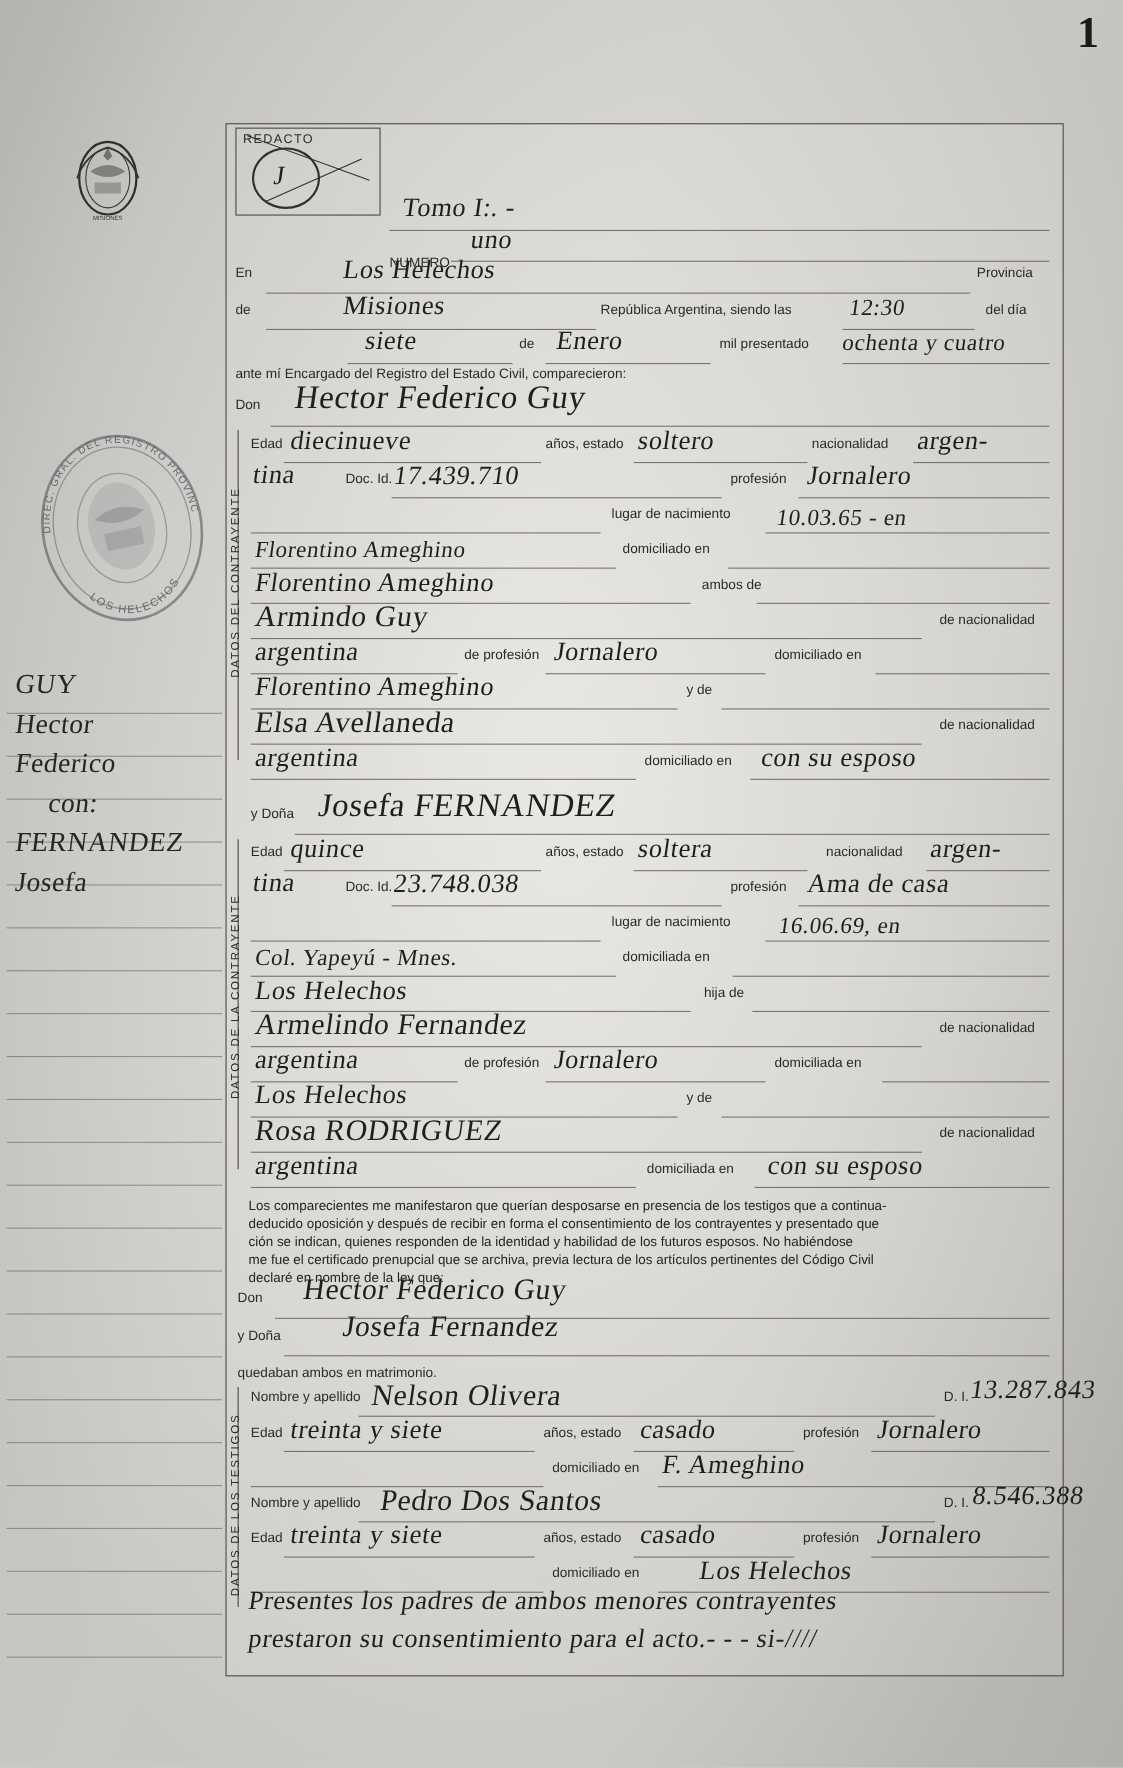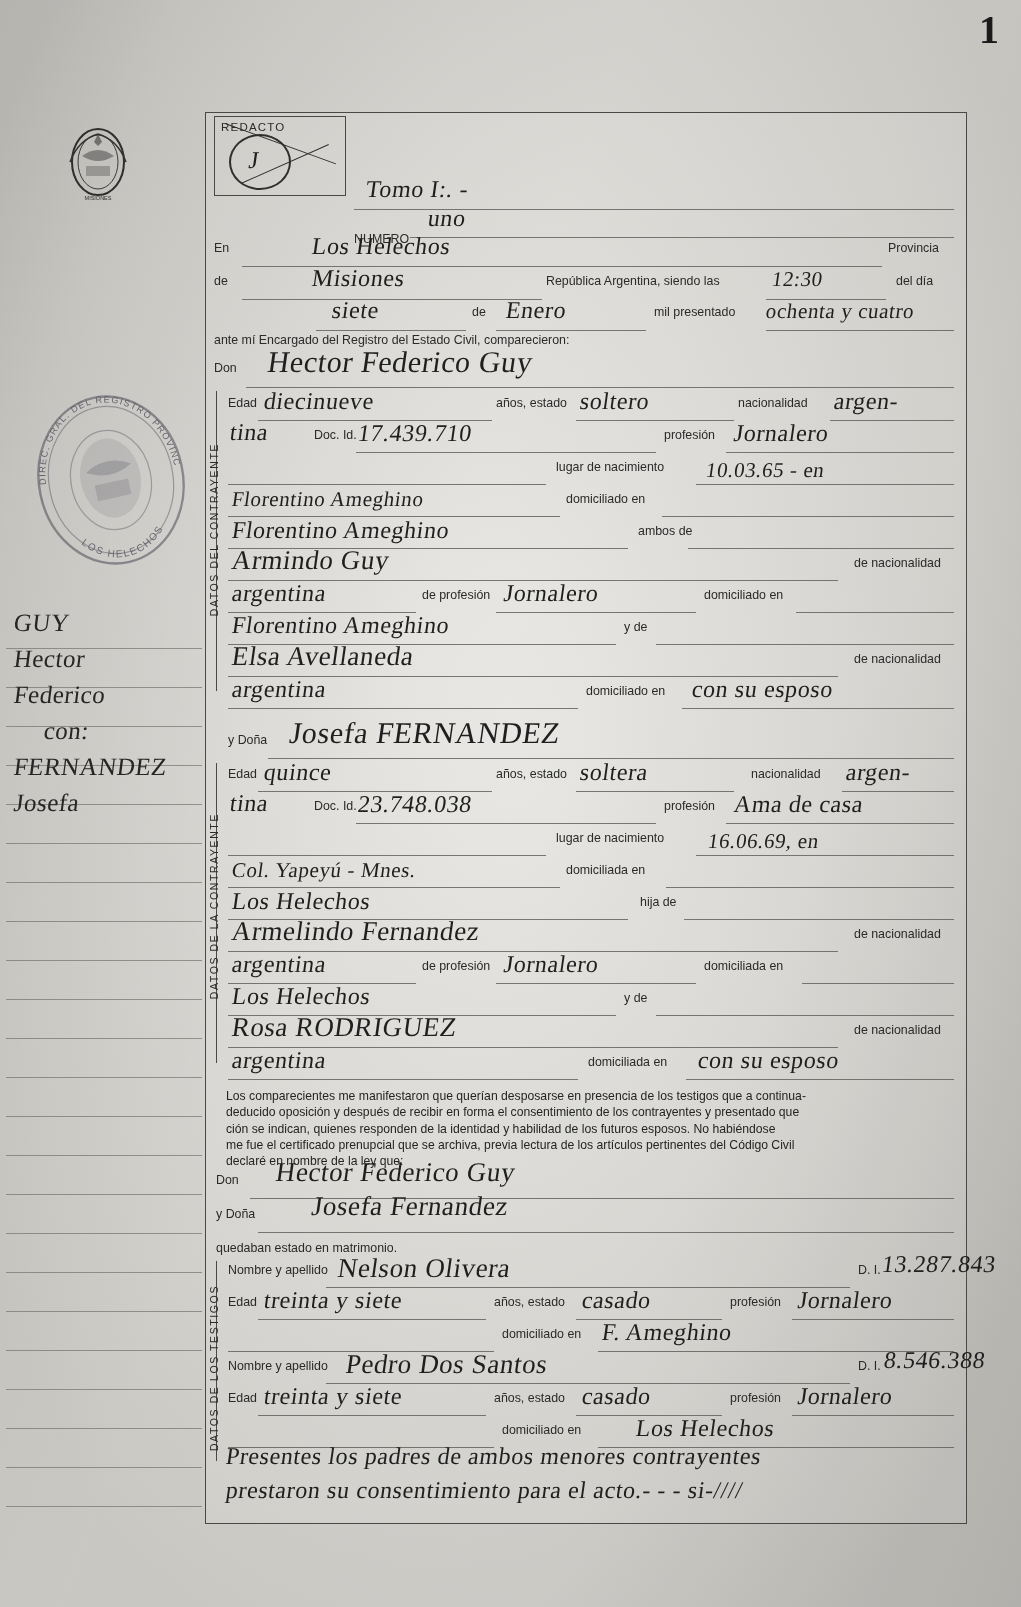--- a/index.html
+++ b/index.html
@@ -405,21 +405,21 @@
     </div>
 
     <span class="lbl" style="left:10px;top:1060px;">Don</span>
     <div class="rule" style="left:44px;top:1085px;width:704px;"></div>
     <div class="hw s3" style="left:70px;top:1044px;">Hector Federico Guy</div>
 
     <span class="lbl" style="left:10px;top:1094px;">y Doña</span>
     <div class="rule" style="left:52px;top:1119px;width:696px;"></div>
     <div class="hw s3" style="left:106px;top:1078px;">Josefa Fernandez</div>
 
-    <span class="lbl" style="left:10px;top:1128px;">quedaban estado en matrimonio.</span>
+    <span class="lbl" style="left:10px;top:1128px;">quedaban ambos en matrimonio.</span>
 
     <div class="vline" style="left:10px;top:1148px;height:200px;"></div>
     <div class="vlabel" style="left:2px;top:1172px;">DATOS DE LOS TESTIGOS</div>
 
     <span class="lbl" style="left:22px;top:1150px;">Nombre y apellido</span>
     <div class="rule" style="left:120px;top:1174px;width:524px;"></div>
     <span class="lbl" style="left:652px;top:1150px;">D. I.</span>
     <div class="hw s3" style="left:132px;top:1140px;">Nelson Olivera</div>
     <div class="hw s2" style="left:676px;top:1138px;">13.287.843</div>
 

